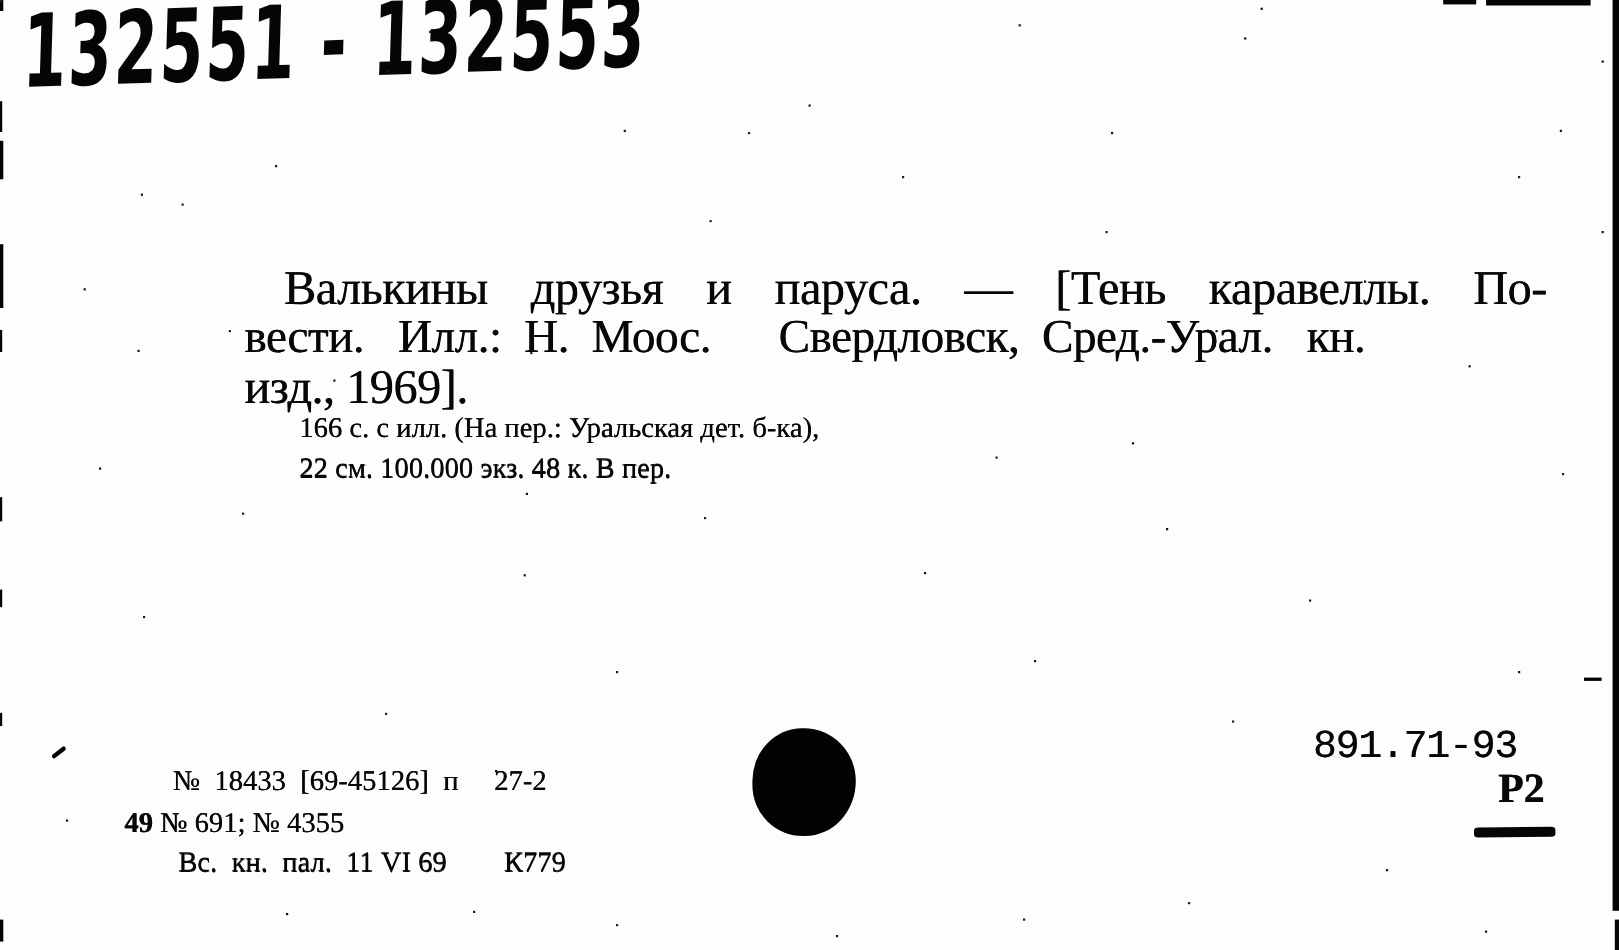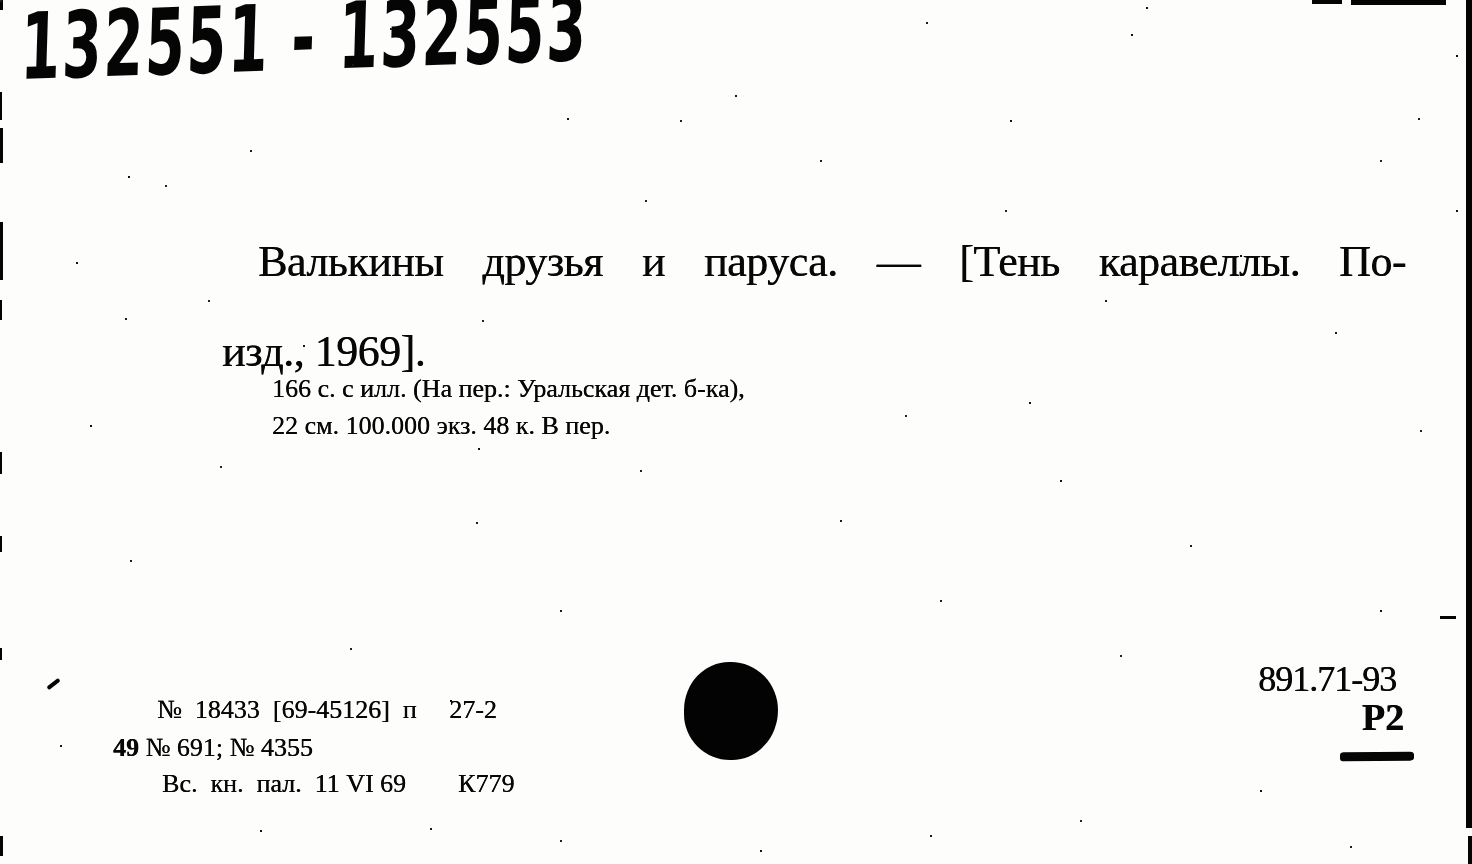--- a/index.html
+++ b/index.html
@@ -39,22 +39,22 @@
   }
   .coll-1{left:272px;top:376px;}
   .coll-2{left:272px;top:413px;}
   
   .reg{font-size:26px;}
   .reg-1{left:157px;top:697px;}
   .reg-2{left:113px;top:735px;}
   .reg-2 .b{font-weight:700;}
   .reg-3{left:162px;top:771px;}
   
-  .udc{position:absolute;right:76px;top:661px;font-size:36px;line-height:1;
-       letter-spacing:-1px;text-shadow:0.4px 0.3px 0 currentColor;white-space:nowrap;}
+  .udc{position:absolute;right:93px;top:661px;font-size:36px;line-height:1;
+       letter-spacing:-1px;text-shadow:0.4px 0.3px 0 currentColor;white-space:nowrap;font-family:Liberation Mono, monospace;}
   .genre{position:absolute;right:68px;top:698px;font-size:38px;line-height:1;
          font-weight:700;text-shadow:0.5px 0.4px 0 currentColor;}
   .genre-underline{position:absolute;left:1340px;top:752px;width:74px;height:9px;
          background:#050505;border-radius:4px/3px;transform:rotate(-.6deg);}
   
   .hole{position:absolute;left:684px;top:662px;width:94px;height:98px;
         background:#030303;border-radius:49% 51% 50% 50%/50% 50% 52% 48%;}
   
   .art{position:absolute;background:#040404;}
   .edge-right-a{left:1466px;top:0;width:6px;height:828px;}
@@ -98,20 +98,21 @@
 </style>
 </head>
 <body>
 
 <div id="canvas">
 
   <div class="handwritten">132551 - 132553</div>
 
 
   <div class="serif-big title-l1">Валькины друзья и паруса. — [Тень каравеллы. По-</div>
+  <div class="serif-big title-l2">вести.   Илл.:  Н.  Моос.      Свердловск,  Сред.-Урал.   кн.</div>
   <div class="serif-big title-l3">изд., 1969].</div>
 
   <div class="serif-small coll-1">166 с. с илл. (На пер.: Уральская дет. б-ка),</div>
   <div class="serif-small coll-2">22 см. 100.000 экз. 48 к. В пер.</div>
 
   <div class="serif-small reg reg-1">№  18433  [69-45126]  п     27-2</div>
   <div class="serif-small reg reg-2"><span class="b">49</span><span> № 691; № 4355</span></div>
   <div class="serif-small reg reg-3">Вс.  кн.  пал.  11 VI 69        К779</div>
 
   <div class="udc">891.71-93</div>

